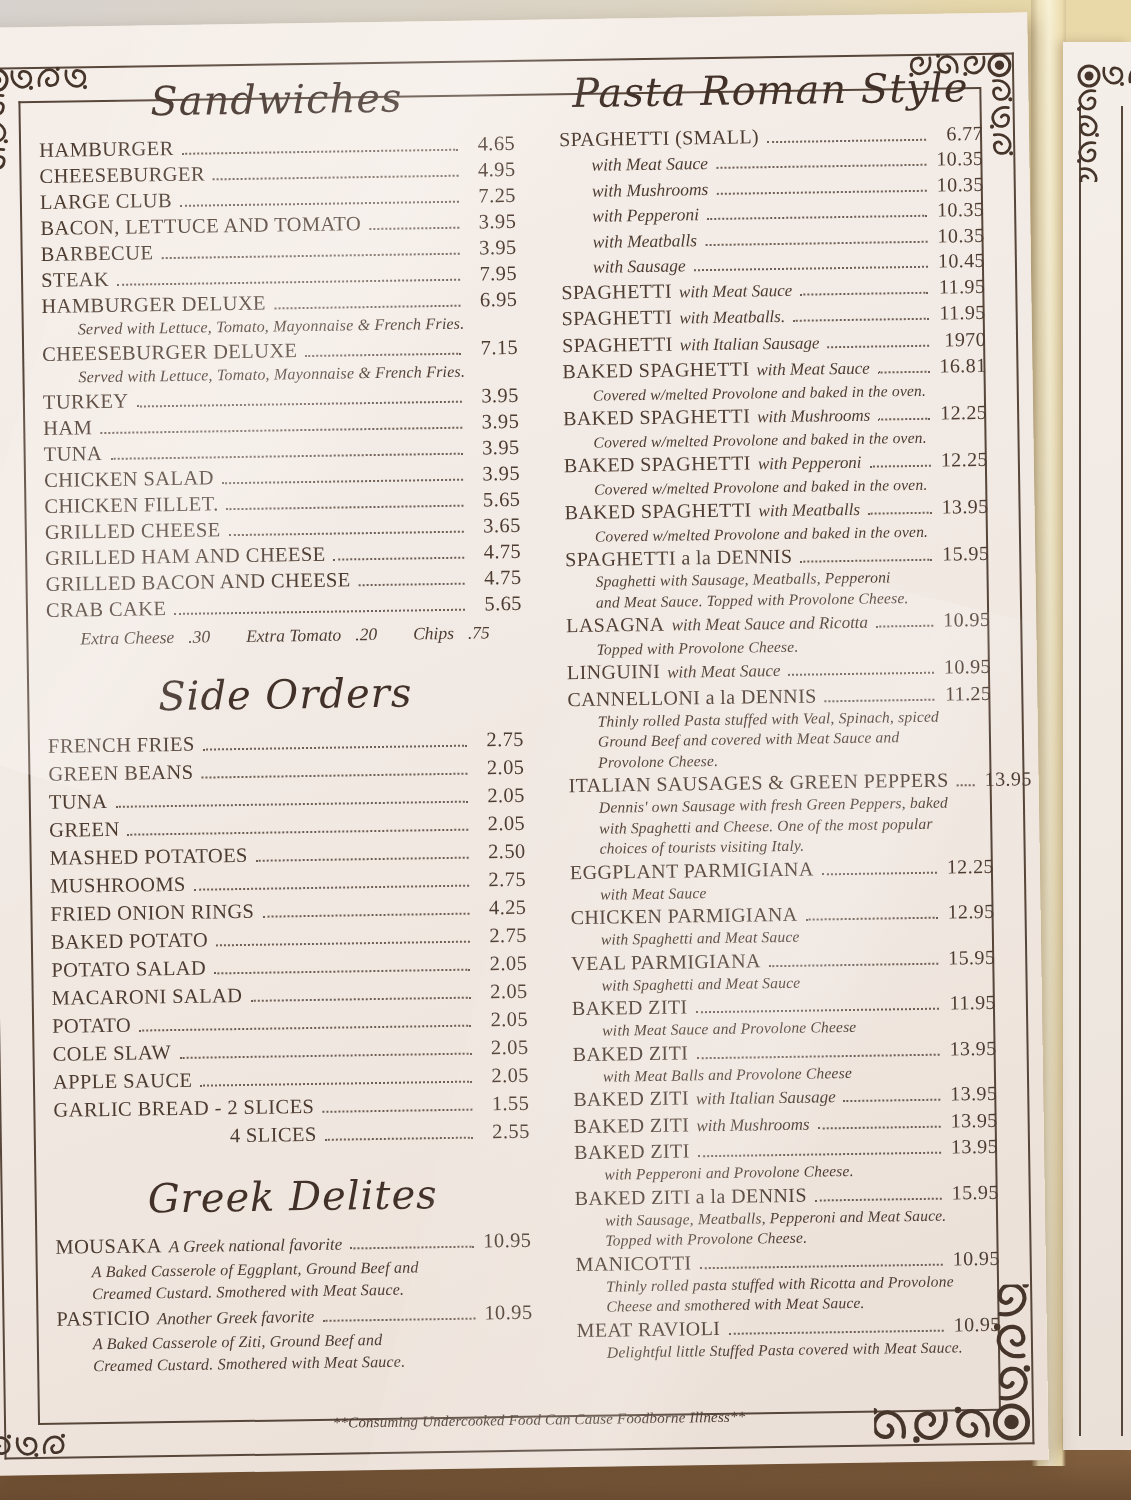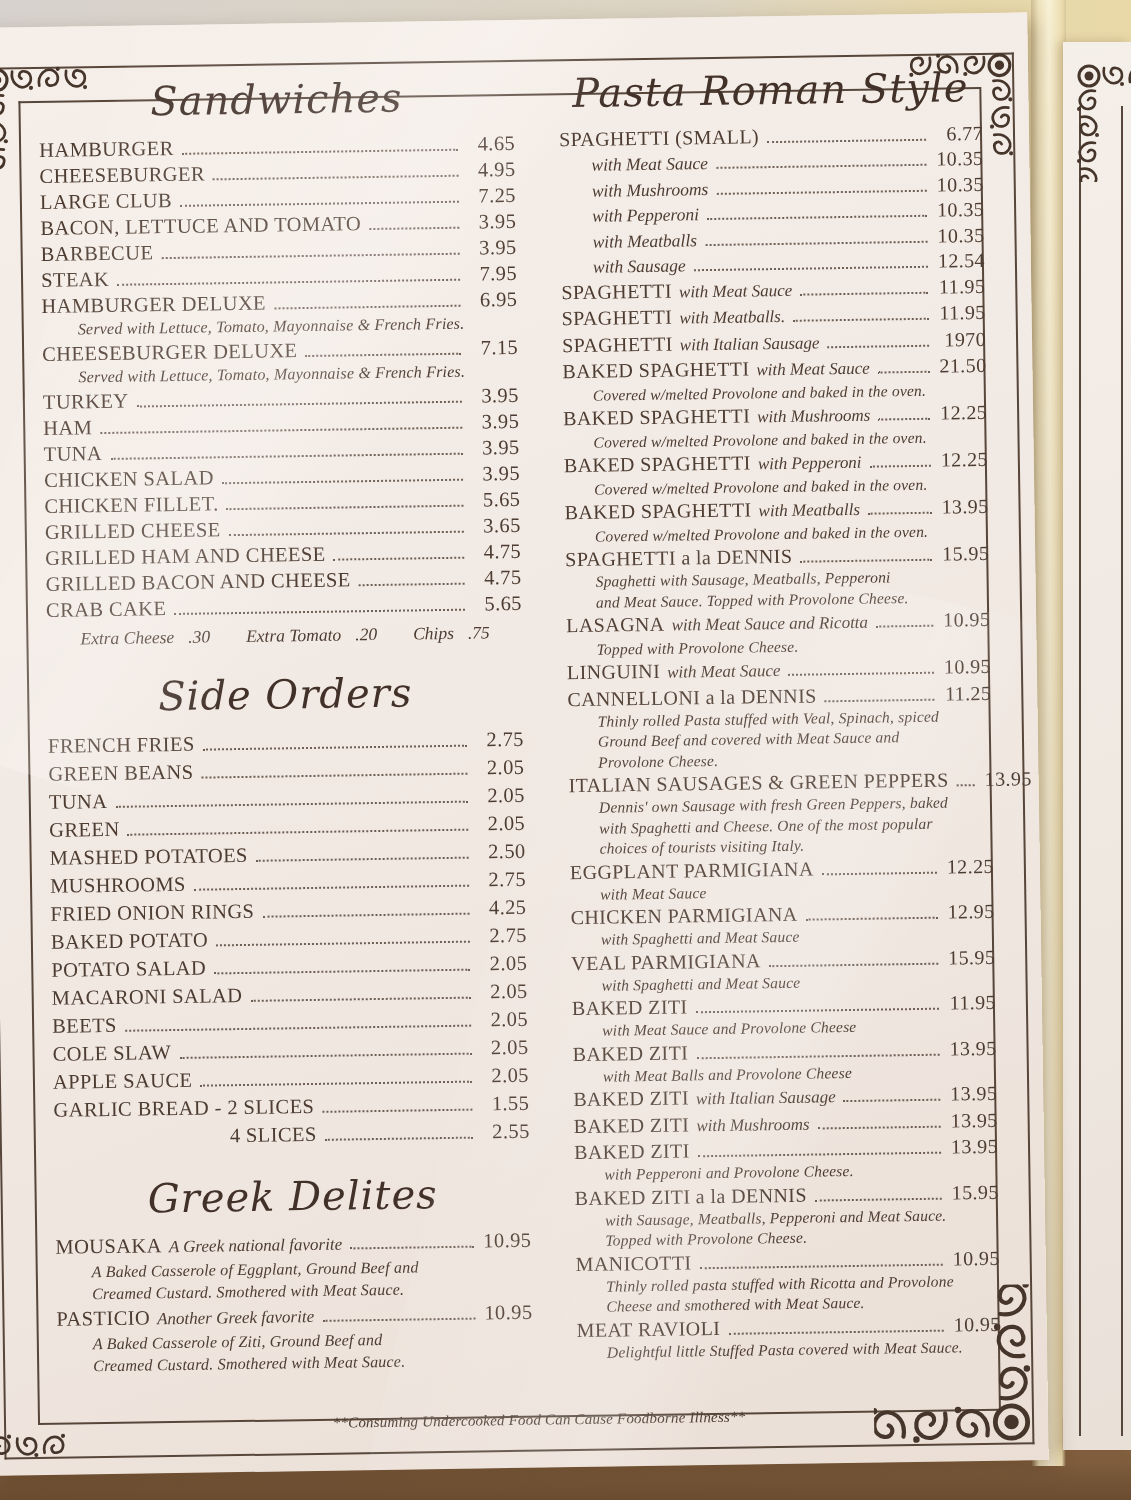--- a/index.html
+++ b/index.html
@@ -463,21 +463,21 @@
           <span class="name">POTATO SALAD</span>
           <span class="leader"></span>
           <span class="price">2.05</span>
         </div>
         <div class="row">
           <span class="name">MACARONI SALAD</span>
           <span class="leader"></span>
           <span class="price">2.05</span>
         </div>
         <div class="row">
-          <span class="name">BEETS</span>
+          <span class="name">POTATO</span>
           <span class="leader"></span>
           <span class="price">2.05</span>
         </div>
         <div class="row">
           <span class="name">COLE SLAW</span>
           <span class="leader"></span>
           <span class="price">2.05</span>
         </div>
         <div class="row">
           <span class="name">APPLE SAUCE</span>
@@ -539,21 +539,21 @@
           <span class="price">10.35</span>
         </div>
         <div class="row sub">
           <span class="name">with Meatballs</span>
           <span class="leader"></span>
           <span class="price">10.35</span>
         </div>
         <div class="row sub">
           <span class="name">with Sausage</span>
           <span class="leader"></span>
-          <span class="price">12.54</span>
+          <span class="price">10.45</span>
         </div>
         <div class="row">
           <span class="name">SPAGHETTI</span>
           <span class="suffix">with Meat Sauce</span>
           <span class="leader"></span>
           <span class="price">11.95</span>
         </div>
         <div class="row">
           <span class="name">SPAGHETTI</span>
           <span class="suffix">with Meatballs.</span>
@@ -563,21 +563,21 @@
         <div class="row">
           <span class="name">SPAGHETTI</span>
           <span class="suffix">with Italian Sausage</span>
           <span class="leader"></span>
           <span class="price">1970</span>
         </div>
         <div class="row">
           <span class="name">BAKED SPAGHETTI</span>
           <span class="suffix">with Meat Sauce</span>
           <span class="leader"></span>
-          <span class="price">21.50</span>
+          <span class="price">16.81</span>
         </div>
         <div class="desc">Covered w/melted Provolone and baked in the oven.</div>
         <div class="row">
           <span class="name">BAKED SPAGHETTI</span>
           <span class="suffix">with Mushrooms</span>
           <span class="leader"></span>
           <span class="price">12.25</span>
         </div>
         <div class="desc">Covered w/melted Provolone and baked in the oven.</div>
         <div class="row">

